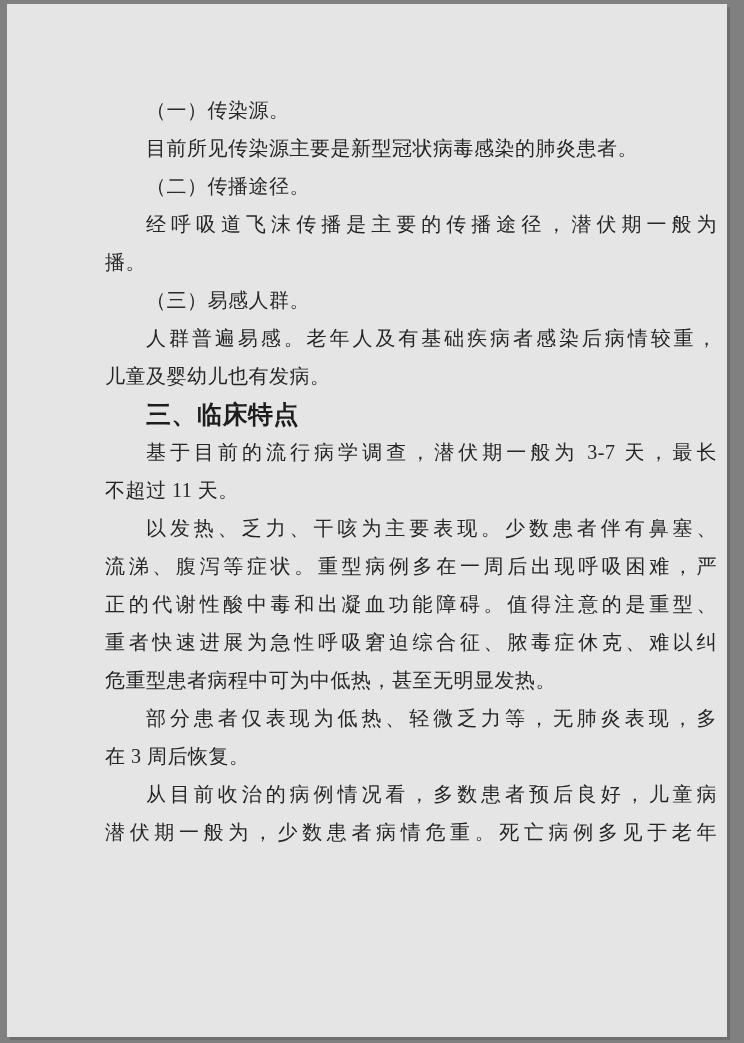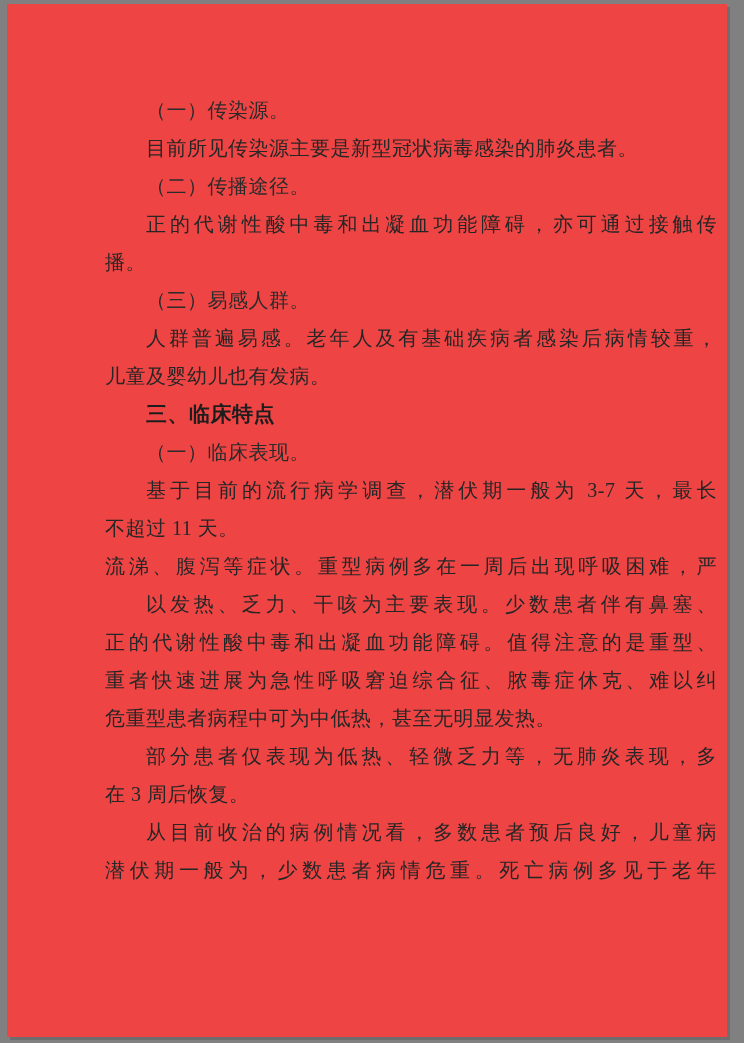--- a/index.html
+++ b/index.html
@@ -15,21 +15,21 @@
     height: 1043px;
     background: #808080;
     overflow: hidden;
   }
   .doc-page {
     position: absolute;
     left: 7px;
     top: 4px;
     width: 720px;
     height: 1033px;
-    background: #ef4444;
+    background: #e5e5e5;
     box-shadow: 3px 3px 0 rgba(0,0,0,0.14);
   }
   .doc-content {
     position: absolute;
     left: 98px;
     top: 87px;
     width: 612px;
   }
   .line {
     font-size: 20px;
@@ -42,47 +42,46 @@
   .line.fill {
     white-space: normal;
     text-align: justify;
     text-align-last: justify;
     text-justify: inter-ideograph;
     text-justify: inter-character;
   }
   .line.heading {
     font-family: "Liberation Sans", sans-serif;
     font-weight: 700;
-    font-size: 21px;
+    font-size: 25px;
     color: #1d1d1d;
   }
   .line.subheading {
     color: #2b2b2b;
   }
 </style>
 </head>
 <body>
 
 <div class="viewer-canvas">
   <div class="doc-page">
     <div class="doc-content" id="doc-content">
         <div class="line subheading indent">（一）传染源。</div>
         <div class="line body indent">目前所见传染源主要是新型冠状病毒感染的肺炎患者。</div>
         <div class="line subheading indent">（二）传播途径。</div>
-        <div class="line body indent fill">正的代谢性酸中毒和出凝血功能障碍，亦可通过接触传</div>
+        <div class="line body indent fill">经呼吸道飞沫传播是主要的传播途径，潜伏期一般为</div>
         <div class="line body">播。</div>
         <div class="line subheading indent">（三）易感人群。</div>
         <div class="line body indent fill">人群普遍易感。老年人及有基础疾病者感染后病情较重，</div>
         <div class="line body">儿童及婴幼儿也有发病。</div>
         <div class="line heading indent">三、临床特点</div>
-        <div class="line subheading indent">（一）临床表现。</div>
         <div class="line body indent fill">基于目前的流行病学调查，潜伏期一般为 3-7 天，最长</div>
         <div class="line body">不超过 11 天。</div>
+        <div class="line body indent fill">以发热、乏力、干咳为主要表现。少数患者伴有鼻塞、</div>
         <div class="line body fill">流涕、腹泻等症状。重型病例多在一周后出现呼吸困难，严</div>
-        <div class="line body indent fill">以发热、乏力、干咳为主要表现。少数患者伴有鼻塞、</div>
         <div class="line body fill">正的代谢性酸中毒和出凝血功能障碍。值得注意的是重型、</div>
         <div class="line body fill">重者快速进展为急性呼吸窘迫综合征、脓毒症休克、难以纠</div>
         <div class="line body">危重型患者病程中可为中低热，甚至无明显发热。</div>
         <div class="line body indent fill">部分患者仅表现为低热、轻微乏力等，无肺炎表现，多</div>
         <div class="line body">在 3 周后恢复。</div>
         <div class="line body indent fill">从目前收治的病例情况看，多数患者预后良好，儿童病</div>
         <div class="line body fill">潜伏期一般为，少数患者病情危重。死亡病例多见于老年</div>
       </div>
   </div>
 </div>

